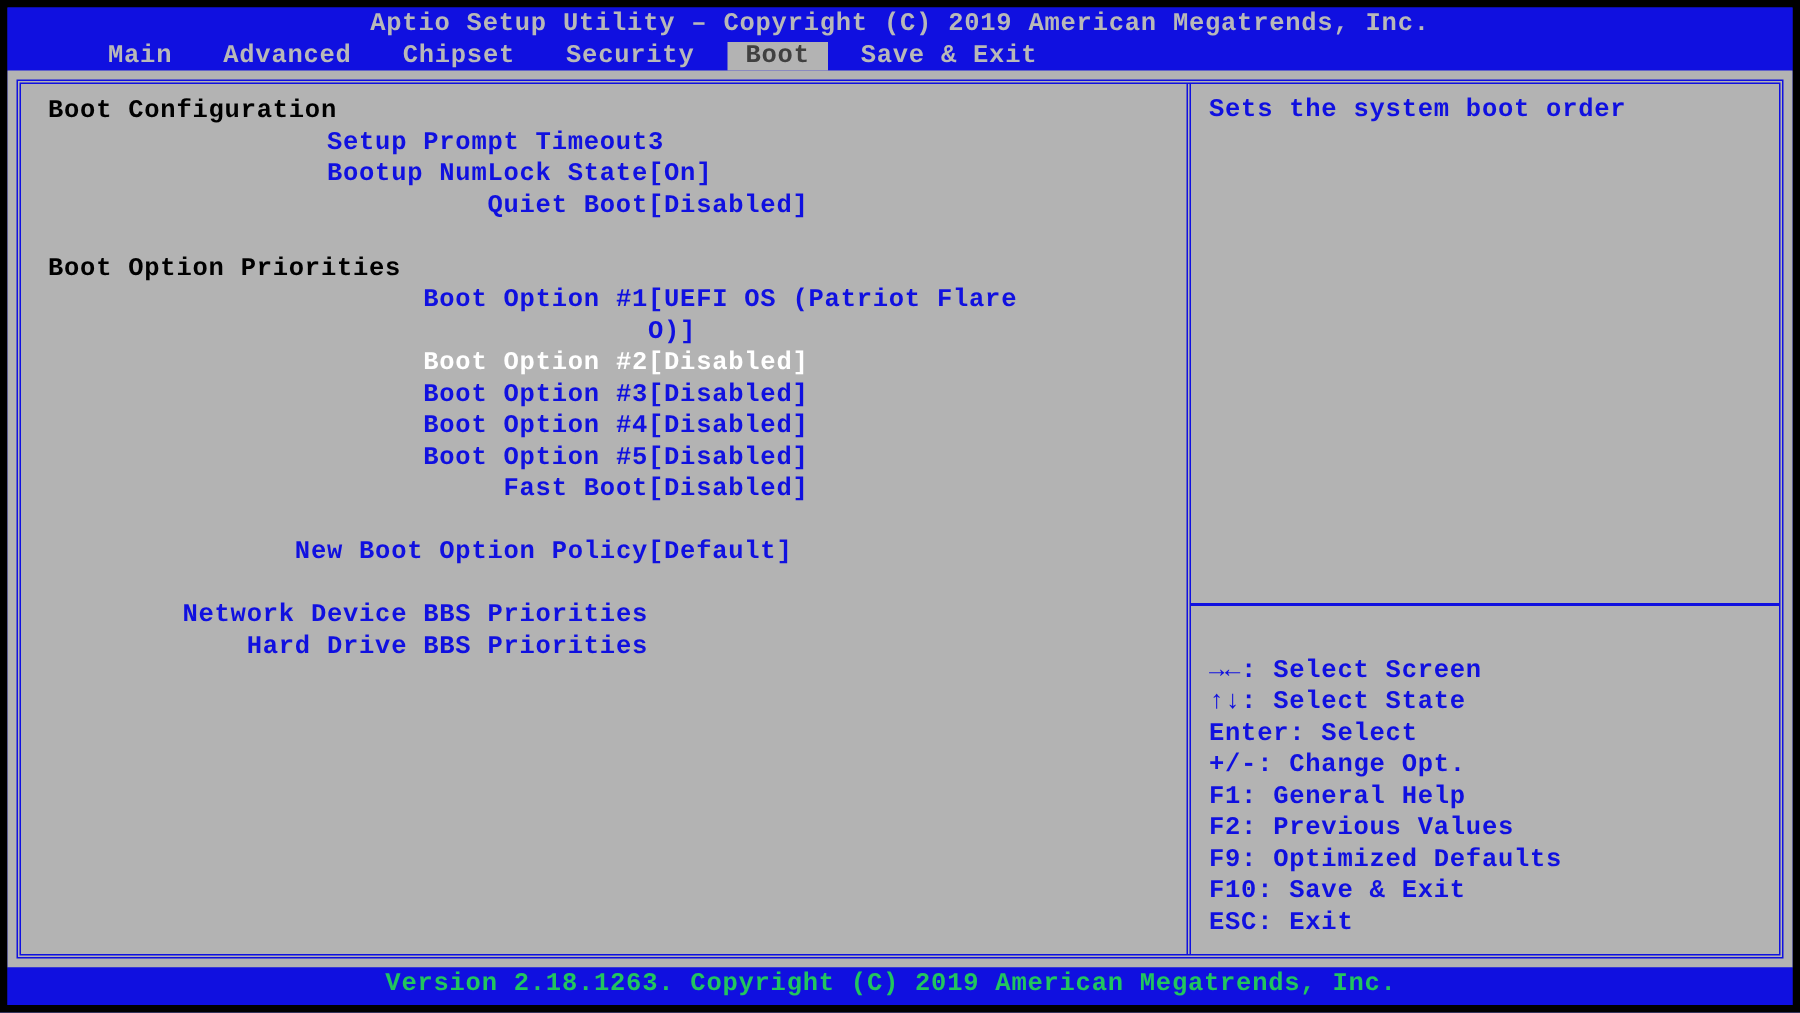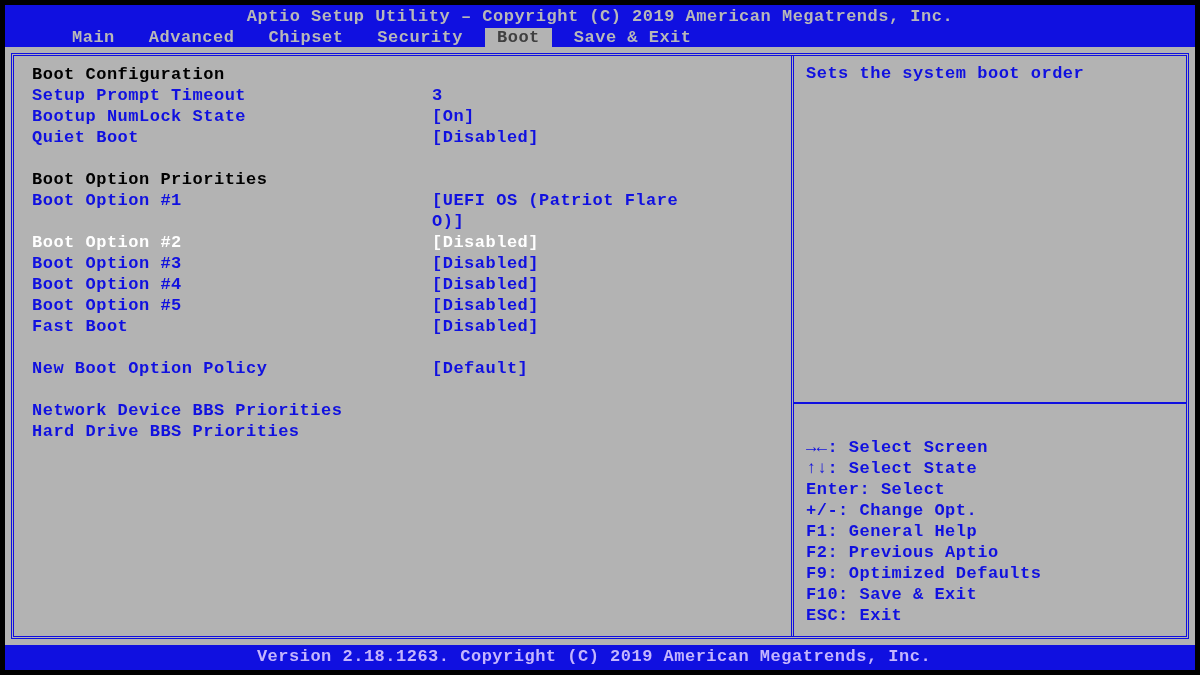--- a/index.html
+++ b/index.html
@@ -52,38 +52,39 @@
     }
     .panel-wrap {
       border: 3px double #1010e0;
       display: flex;
       width: 100%;
     }
     .main-panel {
       flex: 1;
       padding: 8px 18px;
       border-right: 3px double #1010e0;
+      text-align: right;
     }
     .side-panel {
       width: 392px;
       display: flex;
       flex-direction: column;
     }
     .help-section {
       flex: 1;
       padding: 8px 12px;
       border-bottom: 2px solid #1010e0;
     }
     .hint-section {
       padding: 10px 12px;
       margin-top: 23px;
     }
     .footer-bar {
       background: #1010e0;
-      color: #c4b5fd;
+      color: #22c55e;
       text-align: center;
       padding: 2px 12px 4px 0;
       white-space: pre;
     }
     .row {
       display: flex;
       line-height: 21px;
     }
     .label { width: 400px; white-space: pre; }
     .val { white-space: pre; }
@@ -190,21 +191,21 @@
       <div class="side-panel">
         <div class="help-section">
           <div class="help-text">Sets the system boot order</div>
         </div>
         <div class="hint-section">
           <div class="hint-line">→←: Select Screen</div>
           <div class="hint-line">↑↓: Select State</div>
           <div class="hint-line">Enter: Select</div>
           <div class="hint-line">+/-: Change Opt.</div>
           <div class="hint-line">F1: General Help</div>
-          <div class="hint-line">F2: Previous Aptio</div>
+          <div class="hint-line">F2: Previous Values</div>
           <div class="hint-line">F9: Optimized Defaults</div>
           <div class="hint-line">F10: Save &amp; Exit</div>
           <div class="hint-line">ESC: Exit</div>
         </div>
       </div>
     </div>
   </div>
 
   <div class="footer-bar">Version 2.18.1263. Copyright (C) 2019 American Megatrends, Inc.</div>
 </div>

